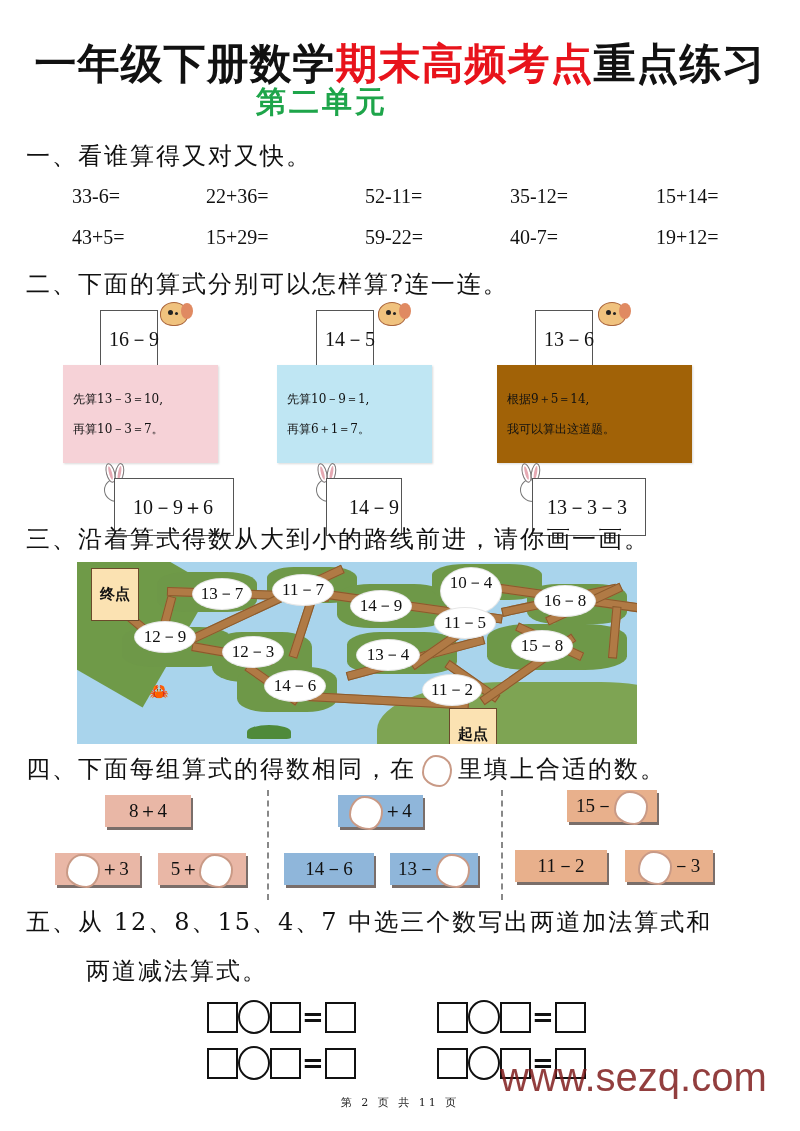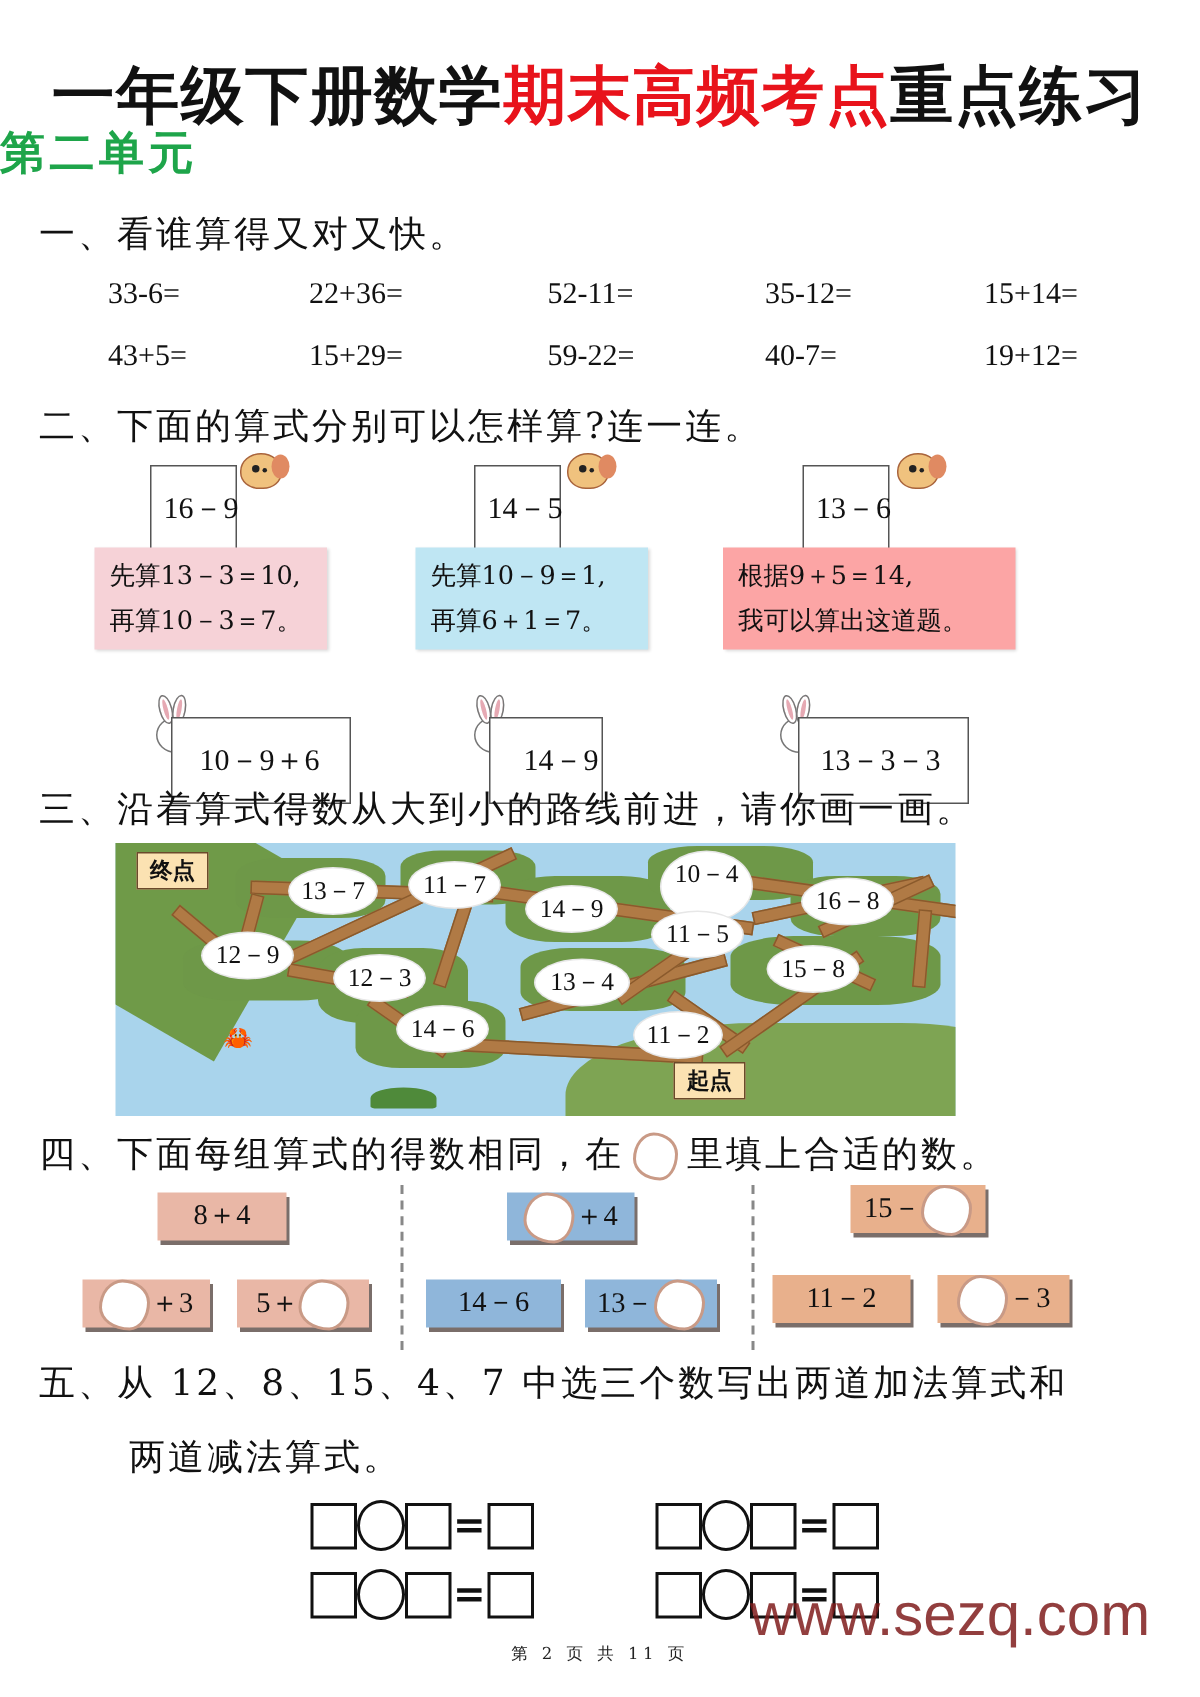--- a/index.html
+++ b/index.html
@@ -1,35 +1,35 @@
 <!DOCTYPE html>
 <html><head>
 <meta charset="utf-8">
 <style>
   html,body{margin:0;padding:0;background:#fff;}
   body{width:800px;height:1131px;position:relative;overflow:hidden;font-family:"DejaVu Serif",serif;color:#111;}
   .abs{position:absolute;}
   .title{left:0;top:36px;width:800px;text-align:center;font-family:"DejaVu Sans",sans-serif;font-weight:bold;font-size:42px;letter-spacing:1px;white-space:nowrap;}
   .title .red{color:#e8131b;}
-  .subtitle{left:0;top:82px;width:644px;text-align:left;font-family:"DejaVu Sans",sans-serif;font-weight:bold;font-size:30px;color:#1ea54a;letter-spacing:3px;}
+  .subtitle{left:0;top:82px;width:644px;text-align:center;font-family:"DejaVu Sans",sans-serif;font-weight:bold;font-size:30px;color:#1ea54a;letter-spacing:3px;}
   .q{font-size:24px;left:26px;white-space:nowrap;letter-spacing:2px;}
   .calc{font-family:"Liberation Serif",serif;font-size:20px;white-space:nowrap;}
   .box-expr{border:1.5px solid #555;background:#fff;font-family:"Liberation Serif",serif;font-size:20px;padding:15px 8px;height:26px;line-height:26px;white-space:nowrap;}
   .dog{width:26px;height:22px;border-radius:50% 50% 45% 45%;background:#f0c27e;border:1px solid #a9643c;}
   .dog::after{content:"";position:absolute;right:-6px;top:0;width:12px;height:16px;background:#e08a62;border-radius:50%;}
   .dog::before{content:"";position:absolute;left:7px;top:7px;width:5px;height:5px;background:#222;border-radius:50%;box-shadow:6px 1px 0 -1px #222;}
-  .hint{font-size:17px;line-height:30px;padding:4px 10px;white-space:nowrap;box-shadow:1px 1px 2px rgba(0,0,0,.15);}
+  .hint{font-size:12px;line-height:30px;padding:19px 10px;white-space:nowrap;box-shadow:1px 1px 2px rgba(0,0,0,.15);}
   .bunny{width:24px;height:22px;background:#fff;border:1px solid #777;border-radius:50%;}
   .bunny::before,.bunny::after{content:"";position:absolute;top:-16px;width:7px;height:18px;background:#fff;border:1px solid #777;border-radius:50%;box-shadow:inset 0 0 0 2px #fff, inset 0 0 0 5px #e6a9b3;}
   .bunny::before{left:1px;transform:rotate(-15deg);}
   .bunny::after{left:10px;transform:rotate(10deg);}
   .map{left:77px;top:562px;width:560px;height:182px;background:#a9d4ec;overflow:hidden;}
   .node{background:#fff;border-radius:50%;font-family:"Liberation Serif",serif;font-size:17px;text-align:center;white-space:nowrap;box-shadow:0 0 0 1px #e7e7e7;}
   .road{background:#b07a45;height:7px;transform-origin:0 50%;border:1px solid #8a5a2c;}
-  .sign{background:#fbe2b2;border:1px solid #6b4a2b;font-family:"DejaVu Sans",sans-serif;font-weight:bold;font-size:15px;padding:2px 8px;}
+  .sign{background:#fbe2b2;border:1px solid #6b4a2b;font-family:"DejaVu Sans",sans-serif;font-weight:bold;font-size:15px;padding:16px 8px;}
   .tag{font-family:"Liberation Serif",serif;font-size:19px;height:32px;line-height:32px;text-align:center;box-shadow:2px 3px 0 #7a6e6a;white-space:nowrap;}
   .peach{background:#e9b7a6;}
   .blue{background:#8fb6da;}
   .flower{width:30px;height:30px;border:2.5px solid #c99a86;background:#fff;border-radius:46% 54% 40% 60%/55% 45% 55% 45%;display:inline-block;vertical-align:middle;}
   .dash{width:0;border-left:2px dashed #888;}
   .sq{display:inline-block;width:27px;height:27px;border:2px solid #111;vertical-align:middle;}
   .ci{display:inline-block;width:28px;height:30px;border:2px solid #111;border-radius:50%;vertical-align:middle;}
   .eq{display:inline-block;font-family:"DejaVu Sans",sans-serif;font-size:26px;font-weight:bold;vertical-align:middle;margin:0 1px;}
   .footer{left:0;top:1095px;width:800px;text-align:center;font-size:11px;letter-spacing:3px;color:#222;}
   .wm{left:500px;top:1055px;font-family:"Liberation Sans",sans-serif;font-size:40px;color:#7f1d1d;opacity:.85;}
@@ -62,21 +62,21 @@
 <div class="abs dog" style="left:598px;top:302px;"></div>
 
 <div class="abs hint" style="left:63px;top:365px;width:135px;background:#f6d2d7;">
   <div>先算13－3＝10,</div>
   <div>再算10－3＝7。</div>
 </div>
 <div class="abs hint" style="left:277px;top:365px;width:135px;background:#bfe6f3;">
   <div>先算10－9＝1,</div>
   <div>再算6＋1＝7。</div>
 </div>
-<div class="abs hint" style="left:482px;top:365px;width:175px;background:#fca5a5;">
+<div class="abs hint" style="left:497px;top:365px;width:175px;background:#a16207;">
   <div>根据9＋5＝14,</div>
   <div>我可以算出这道题。</div>
 </div>
 
 <div class="abs bunny" style="left:104px;top:478px;"></div>
 <div class="abs box-expr" style="left:114px;top:478px;width:92px;padding-left:18px;">10－9＋6</div>
 <div class="abs bunny" style="left:316px;top:478px;"></div>
 <div class="abs box-expr" style="left:326px;top:478px;width:44px;padding-left:22px;">14－9</div>
 <div class="abs bunny" style="left:520px;top:478px;"></div>
 <div class="abs box-expr" style="left:532px;top:478px;width:90px;padding-left:14px;">13－3－3</div>

